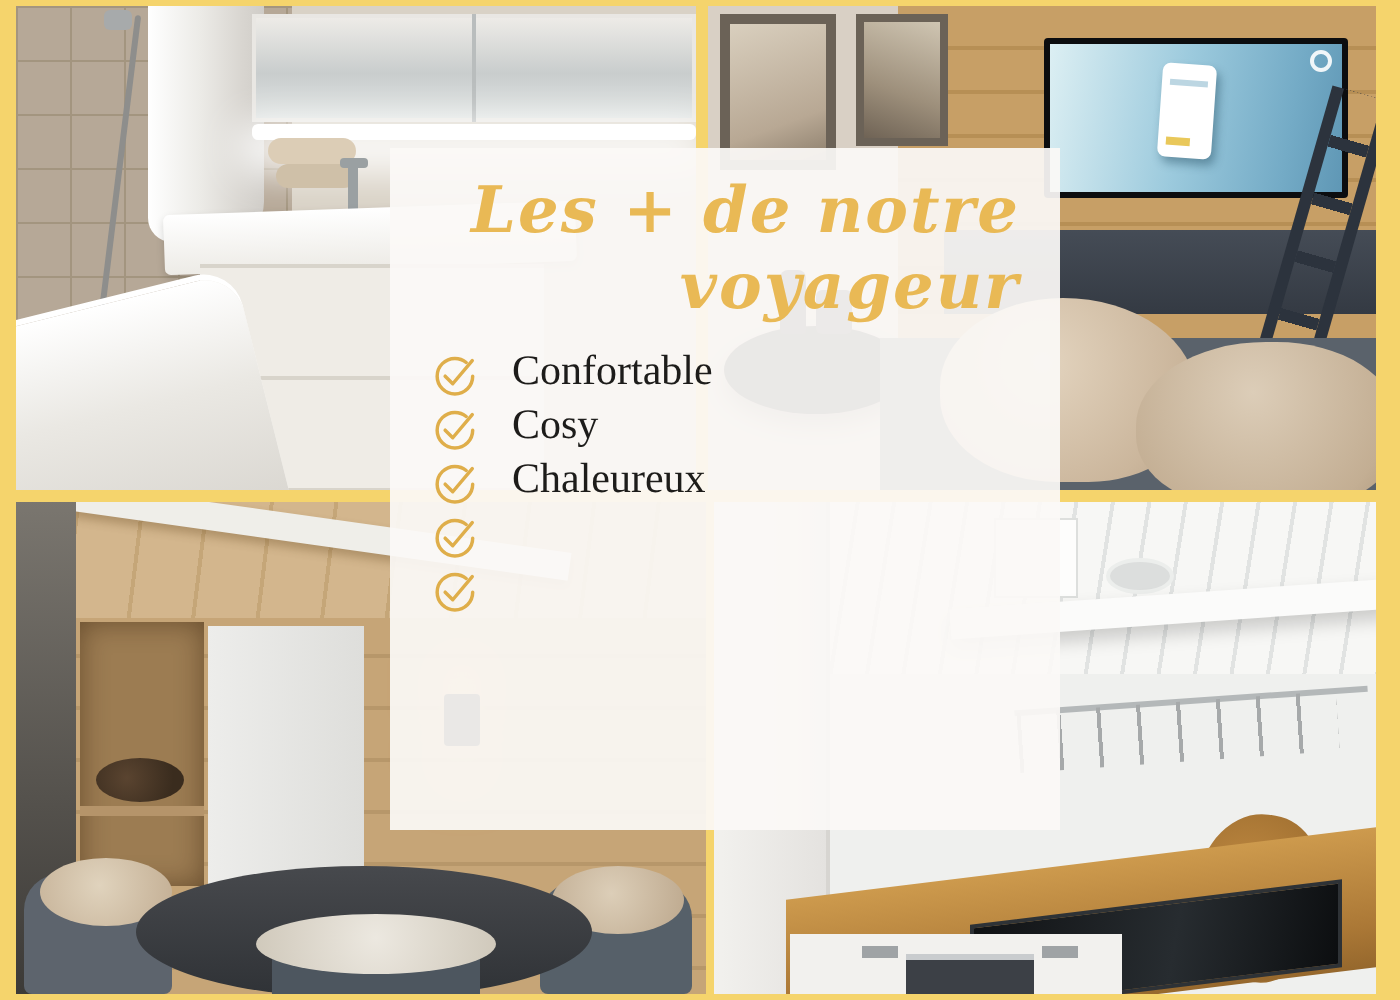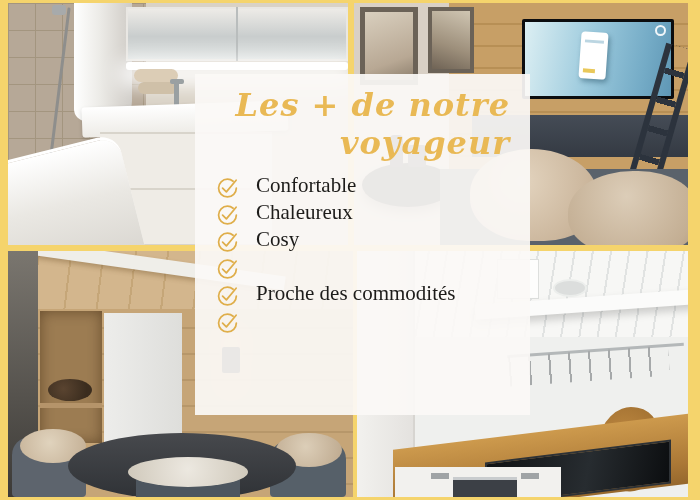--- a/index.html
+++ b/index.html
@@ -220,47 +220,38 @@
         </span>
         <span>Confortable</span>
       </li>
       <li class="feature">
         <span class="check">
           <svg viewBox="0 0 24 24" fill="none" stroke="currentColor" stroke-width="1.6" stroke-linecap="round" stroke-linejoin="round">
               <circle cx="11.5" cy="13" r="8.2" pathLength="100" stroke-dasharray="86 14"></circle>
               <polyline points="7,13 10.5,16.5 19.5,5.8"></polyline>
             </svg>
         </span>
+        <span>Cosy</span>
+      </li>
+      <li class="feature">
+        <span class="check">
+          <svg viewBox="0 0 24 24" fill="none" stroke="currentColor" stroke-width="1.6" stroke-linecap="round" stroke-linejoin="round">
+              <circle cx="11.5" cy="13" r="8.2" pathLength="100" stroke-dasharray="86 14"></circle>
+              <polyline points="7,13 10.5,16.5 19.5,5.8"></polyline>
+            </svg>
+        </span>
         <span>Chaleureux</span>
       </li>
       <li class="feature">
         <span class="check">
           <svg viewBox="0 0 24 24" fill="none" stroke="currentColor" stroke-width="1.6" stroke-linecap="round" stroke-linejoin="round">
               <circle cx="11.5" cy="13" r="8.2" pathLength="100" stroke-dasharray="86 14"></circle>
               <polyline points="7,13 10.5,16.5 19.5,5.8"></polyline>
             </svg>
         </span>
-        <span>Cosy</span>
-      </li>
-      <li class="feature">
-        <span class="check">
-          <svg viewBox="0 0 24 24" fill="none" stroke="currentColor" stroke-width="1.6" stroke-linecap="round" stroke-linejoin="round">
-              <circle cx="11.5" cy="13" r="8.2" pathLength="100" stroke-dasharray="86 14"></circle>
-              <polyline points="7,13 10.5,16.5 19.5,5.8"></polyline>
-            </svg>
-        </span>
-      </li>
-      <li class="feature">
-        <span class="check">
-          <svg viewBox="0 0 24 24" fill="none" stroke="currentColor" stroke-width="1.6" stroke-linecap="round" stroke-linejoin="round">
-              <circle cx="11.5" cy="13" r="8.2" pathLength="100" stroke-dasharray="86 14"></circle>
-              <polyline points="7,13 10.5,16.5 19.5,5.8"></polyline>
-            </svg>
-        </span>
-        <span>Proche des commodités</span>
       </li>
       <li class="feature">
         <span class="check">
           <svg viewBox="0 0 24 24" fill="none" stroke="currentColor" stroke-width="1.6" stroke-linecap="round" stroke-linejoin="round">
               <circle cx="11.5" cy="13" r="8.2" pathLength="100" stroke-dasharray="86 14"></circle>
               <polyline points="7,13 10.5,16.5 19.5,5.8"></polyline>
             </svg>
         </span>
       </li>
     </ul>

